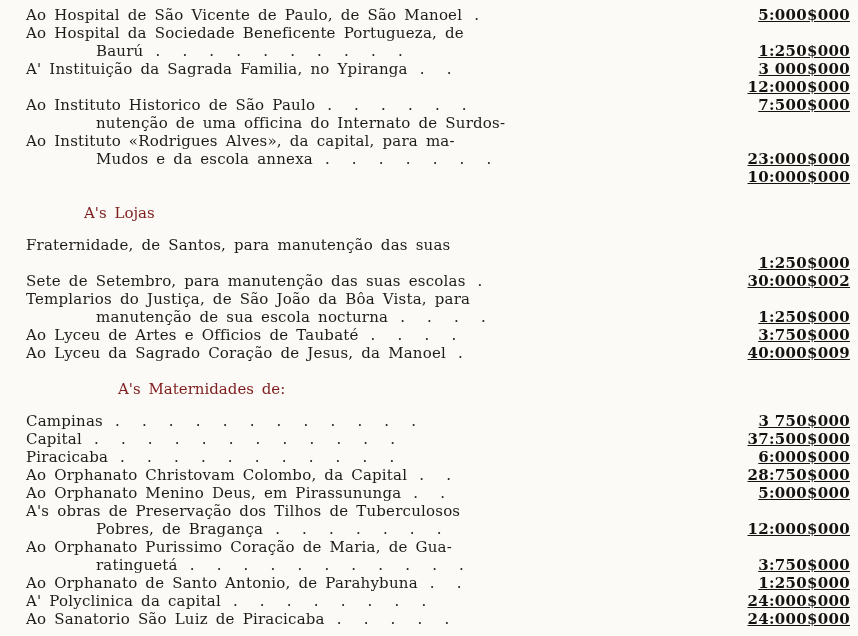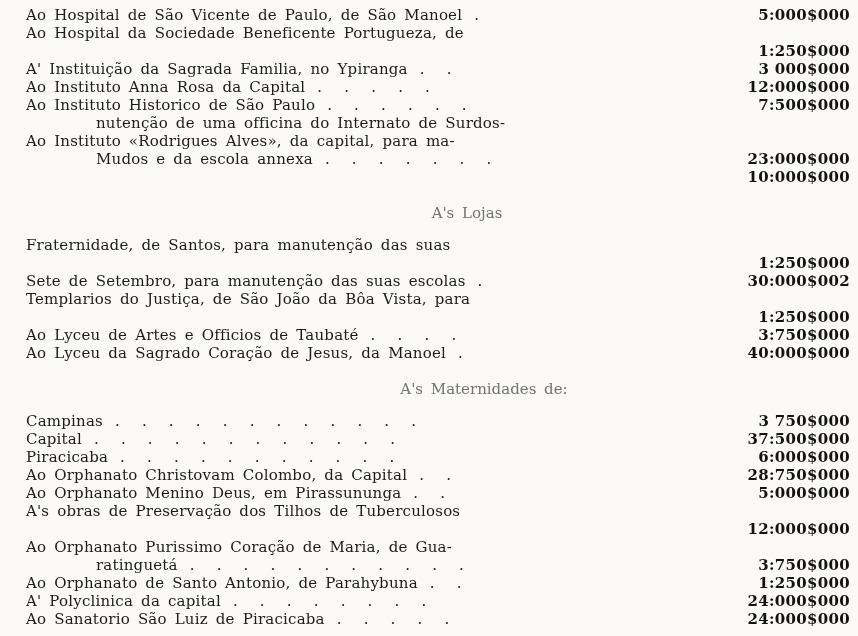--- a/index.html
+++ b/index.html
@@ -6,21 +6,21 @@
   .page{
     position:relative;
     width:858px;height:636px;
     background:#fbfaf7;
     overflow:hidden;
     font-family:"DejaVu Serif","Liberation Serif",serif;
     color:#1e1c1a;
     box-sizing:border-box;
     padding:6px 8px 0 26px;
   }
-  .ledger{width:100%;text-align:center;}
+  .ledger{width:100%;}
   .row{
     display:flex;
     align-items:baseline;
     line-height:18px;
     font-size:15px;
     letter-spacing:0.2px;
   }
   .row .left{
     display:inline-block;
     white-space:nowrap;
@@ -32,56 +32,57 @@
     word-spacing:17px;
     color:#242220;
   }
   .amt{
     margin-left:auto;
     white-space:nowrap;
     font-weight:bold;
     font-size:15px;
     letter-spacing:0.3px;
     color:#141311;
+    text-decoration:underline;
   }
   .heading{
     font-size:15px;
     line-height:18px;
     margin-top:18px;
     margin-bottom:14px;
     word-spacing:3px;
-    color:#737373;
+    color:#7f1d1d;
   }
   .h-lojas{margin-left:58px;}
   .h-mater{margin-left:92px;}
 </style>
 </head>
 <body>
 
 <div class="page">
   <div class="ledger">
 
     <div>
       <div class="row">
         <span class="left"><span class="t">Ao Hospital de São Vicente de Paulo, de São Manoel</span><span class="dots">.</span></span>
         <span class="amt">5:000$000</span>
       </div>
       <div class="row">
         <span class="left"><span class="t">Ao Hospital da Sociedade Beneficente Portugueza, de</span><span class="dots"></span></span>
         <span class="amt"></span>
       </div>
       <div class="row indent1">
+        <span class="left"><span class="t">Baurú</span><span class="dots">. . . . . . . . . .</span></span>
         <span class="amt">1:250$000</span>
       </div>
       <div class="row">
         <span class="left"><span class="t">A' Instituição da Sagrada Familia, no Ypiranga</span><span class="dots">. .</span></span>
         <span class="amt">3 000$000</span>
       </div>
       <div class="row">
-        <span class="left"><span class="t">Ao Instituto Anna Rosa da Capital</span><span class="dots">. . . . .</span></span>
         <span class="amt">12:000$000</span>
       </div>
       <div class="row">
         <span class="left"><span class="t">Ao Instituto Historico de São Paulo</span><span class="dots">. . . . . .</span></span>
         <span class="amt">7:500$000</span>
       </div>
       <div class="row indent1">
         <span class="left"><span class="t">nutenção de uma officina do Internato de Surdos-</span><span class="dots"></span></span>
         <span class="amt"></span>
       </div>
@@ -109,29 +110,30 @@
       </div>
       <div class="row">
         <span class="left"><span class="t">Sete de Setembro, para manutenção das suas escolas</span><span class="dots">.</span></span>
         <span class="amt">30:000$002</span>
       </div>
       <div class="row">
         <span class="left"><span class="t">Templarios do Justiça, de São João da Bôa Vista, para</span><span class="dots"></span></span>
         <span class="amt"></span>
       </div>
       <div class="row indent1">
+        <span class="left"><span class="t">manutenção de sua escola nocturna</span><span class="dots">. . . .</span></span>
         <span class="amt">1:250$000</span>
       </div>
       <div class="row">
         <span class="left"><span class="t">Ao Lyceu de Artes e Officios de Taubaté</span><span class="dots">. . . .</span></span>
         <span class="amt">3:750$000</span>
       </div>
       <div class="row">
         <span class="left"><span class="t">Ao Lyceu da Sagrado Coração de Jesus, da Manoel</span><span class="dots">.</span></span>
-        <span class="amt">40:000$000</span>
+        <span class="amt">40:000$009</span>
       </div>
     </div>
 
     <div>
       <div class="heading h-mater">A's Maternidades de:</div>
       <div class="row">
         <span class="left"><span class="t">Campinas</span><span class="dots">. . . . . . . . . . . .</span></span>
         <span class="amt">3 750$000</span>
       </div>
       <div class="row">
@@ -148,20 +150,21 @@
       </div>
       <div class="row">
         <span class="left"><span class="t">Ao Orphanato Menino Deus, em Pirassununga</span><span class="dots">. .</span></span>
         <span class="amt">5:000$000</span>
       </div>
       <div class="row">
         <span class="left"><span class="t">A's obras de Preservação dos Tilhos de Tuberculosos</span><span class="dots"></span></span>
         <span class="amt"></span>
       </div>
       <div class="row indent1">
+        <span class="left"><span class="t">Pobres, de Bragança</span><span class="dots">. . . . . . .</span></span>
         <span class="amt">12:000$000</span>
       </div>
       <div class="row">
         <span class="left"><span class="t">Ao Orphanato Purissimo Coração de Maria, de Gua-</span><span class="dots"></span></span>
         <span class="amt"></span>
       </div>
       <div class="row indent1">
         <span class="left"><span class="t">ratinguetá</span><span class="dots">. . . . . . . . . . .</span></span>
         <span class="amt">3:750$000</span>
       </div>

